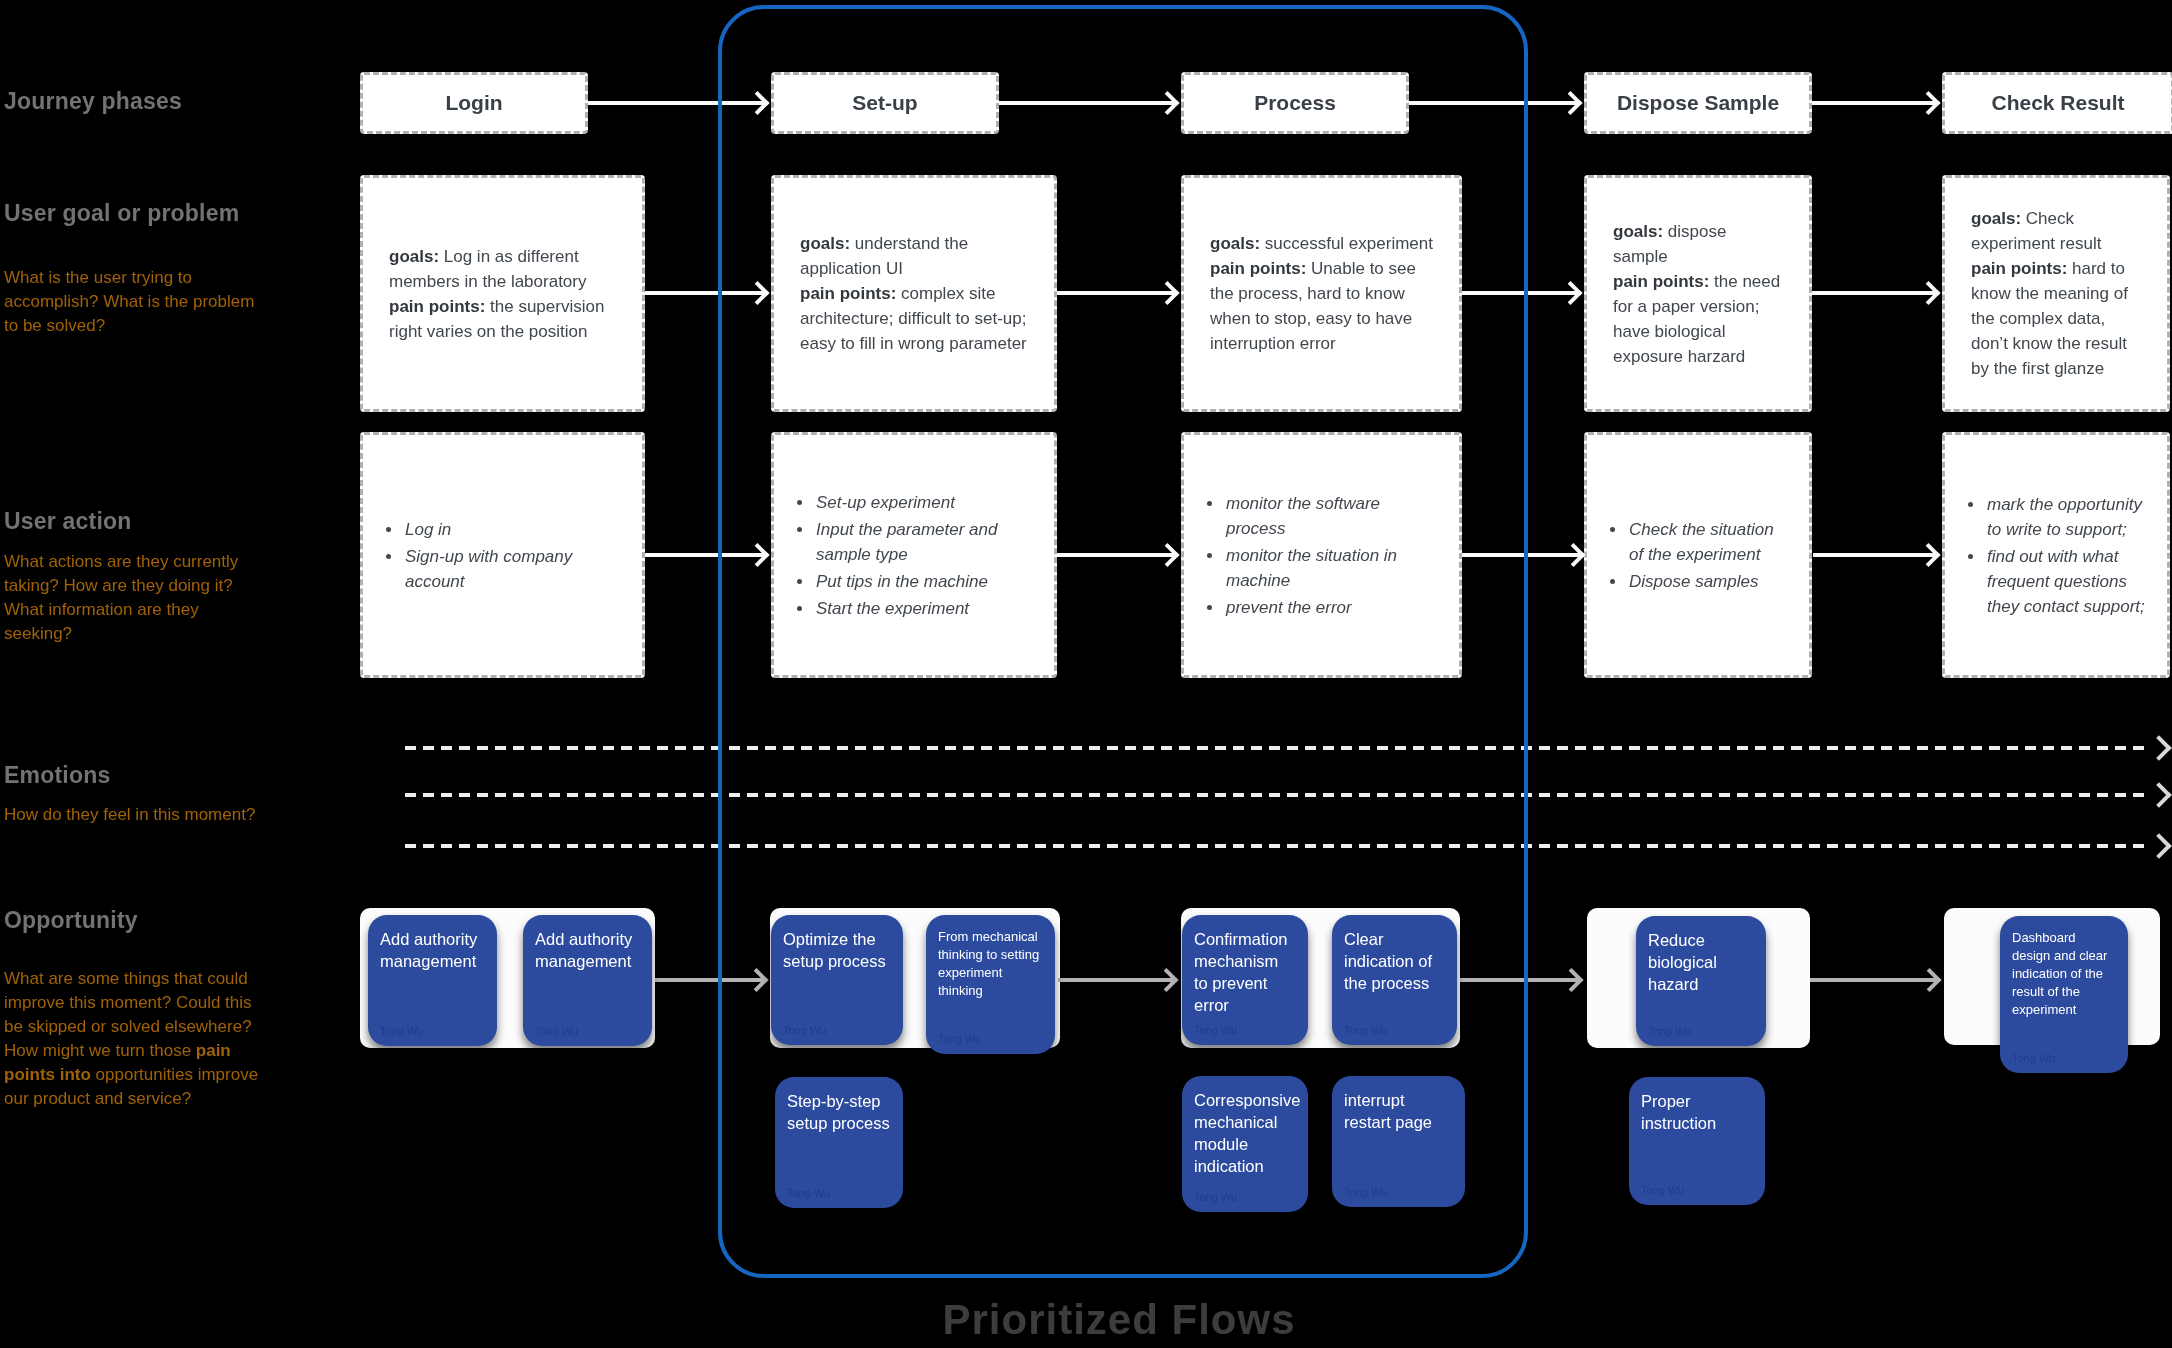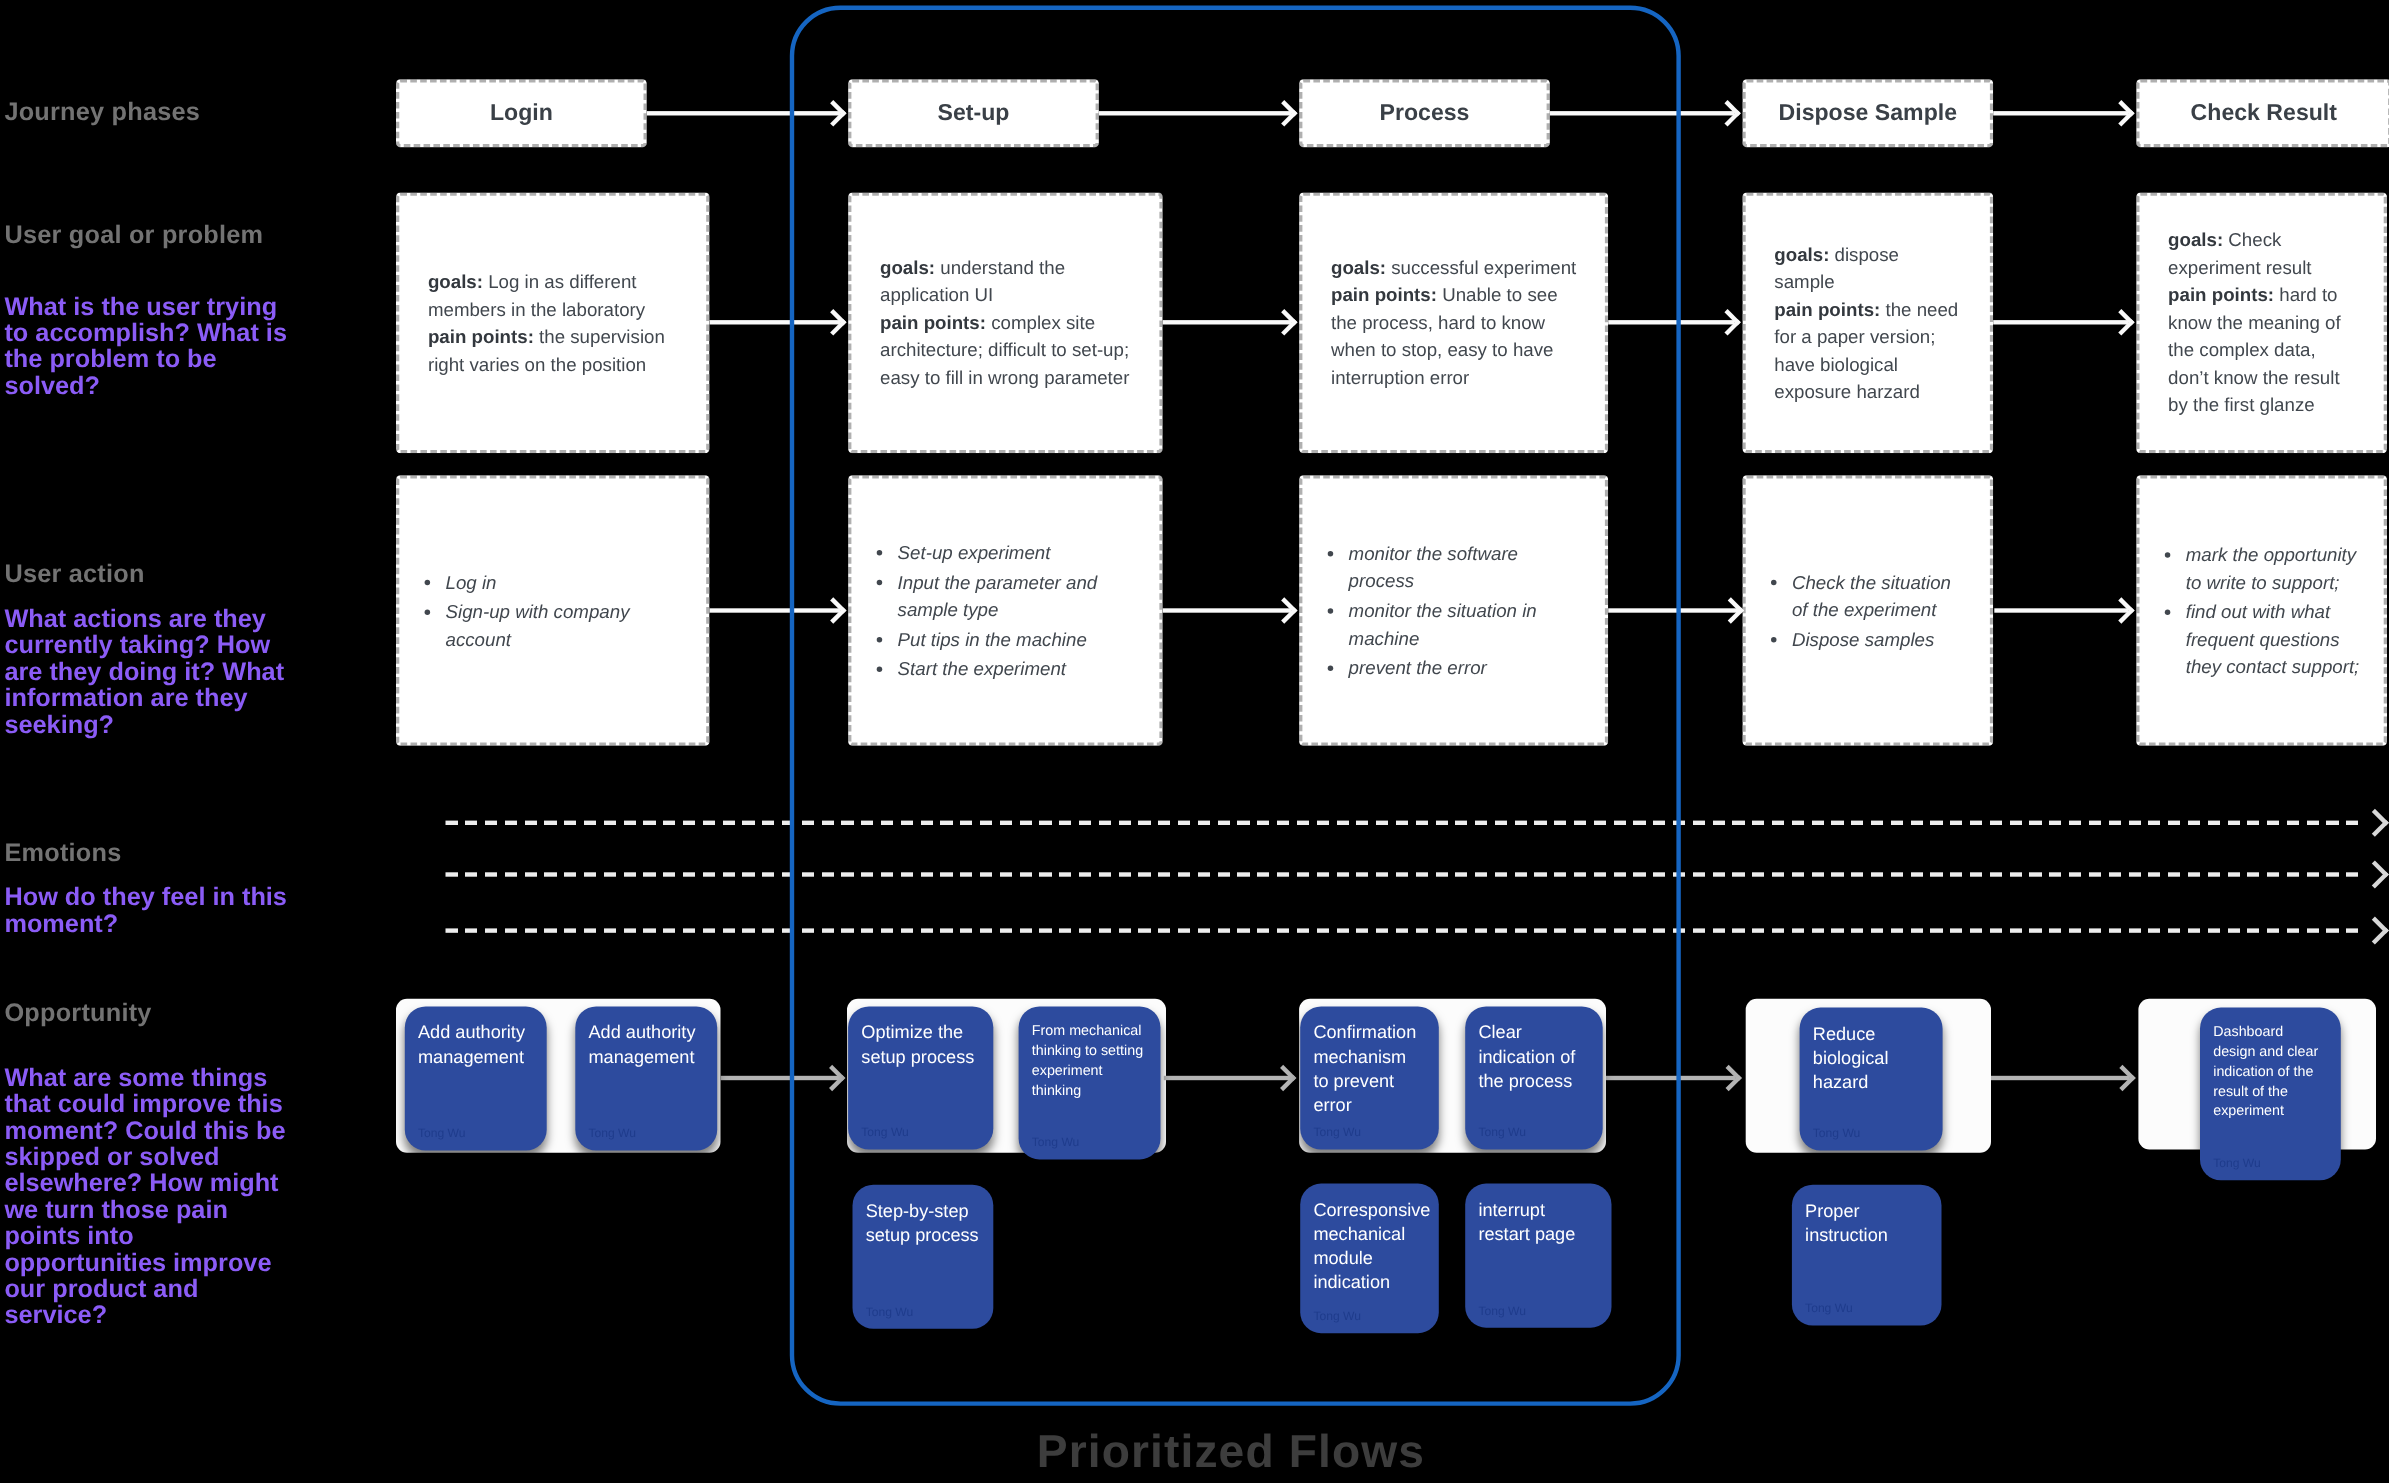--- a/index.html
+++ b/index.html
@@ -1,21 +1,21 @@
 <!DOCTYPE html>
 <html><head>
 <meta charset="utf-8">
 <style>
   html,body{margin:0;padding:0;background:#000;}
   .canvas{position:relative;width:2172px;height:1348px;background:#000;
           font-family:"Liberation Sans",sans-serif;overflow:hidden;}
 
   
   .row-h{position:absolute;left:4px;margin:0;color:#737373;font-weight:bold;font-size:23px;letter-spacing:.2px;}
-  .row-p{position:absolute;left:4px;width:266px;margin:0;color:#8b5cf6;font-size:23px;line-height:24px;font-weight:bold;}
+  .row-p{position:absolute;left:4px;width:266px;margin:0;color:#a16207;font-size:17px;line-height:24px;}
 
   
   .phase-box{position:absolute;top:72px;height:62px;background:#fff;border:3px dashed #b0b0b0;
              border-radius:4px;box-sizing:border-box;display:flex;align-items:center;justify-content:center;
              font-weight:bold;font-size:21px;color:#3a4047;}
   .cell{position:absolute;background:#fff;border:3px dashed #b0b0b0;border-radius:4px;box-sizing:border-box;
         display:flex;align-items:center;color:#41474e;font-size:17px;line-height:25px;}
   .cell.goal{top:175px;height:237px;padding:0 26px;}
   .cell.action{top:432px;height:246px;padding:0 18px 0 16px;font-style:italic;}
   .cell p{margin:0;}

